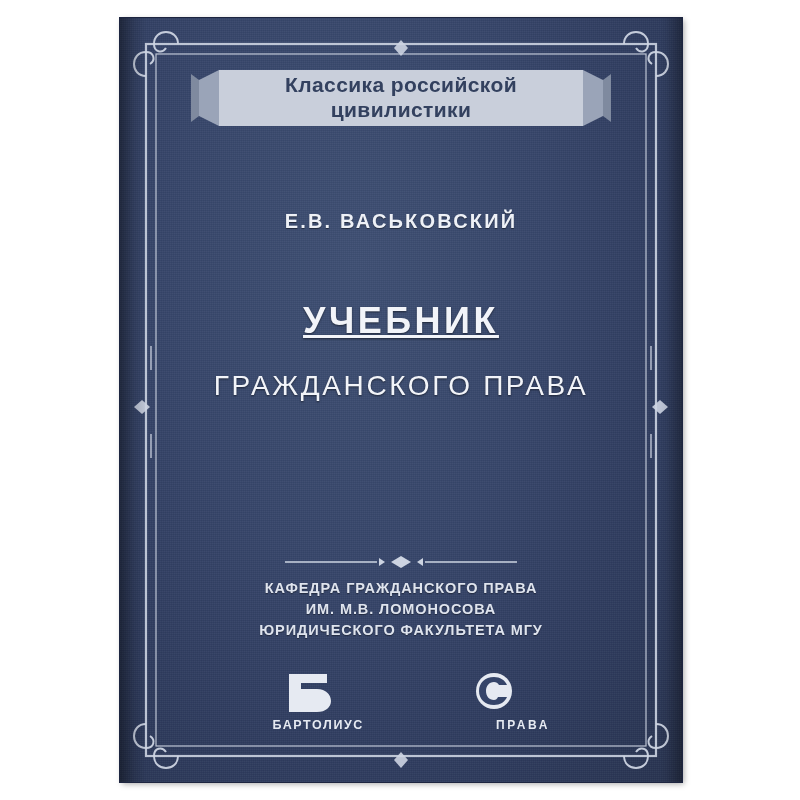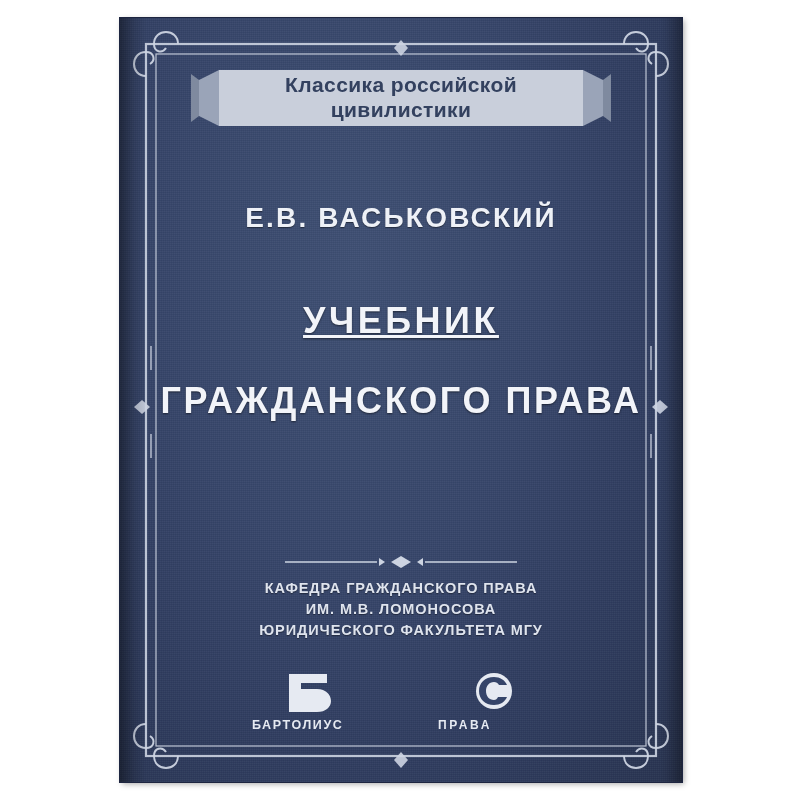--- a/index.html
+++ b/index.html
@@ -97,45 +97,45 @@
     font-weight: bold;
     letter-spacing: 0.4px;
     color: #33415f;
     font-family: "Liberation Sans", sans-serif;
   }
   .ribbon-text .l2 { display: block; text-align: center; }
 
   .author {
     position: absolute;
     left: 0; right: 0;
-    top: 184px;
-    font-size: 28px;
+    top: 192px;
+    font-size: 20px;
     font-weight: bold;
     letter-spacing: 2.2px;
     color: #eef1f7;
     text-shadow: 0 1px 1px rgba(0,0,0,0.45);
   }
 
   .title1 {
     position: absolute;
     left: 0; right: 0;
     top: 282px;
     font-size: 36px;
     font-weight: bold;
     letter-spacing: 3.5px;
     color: #f2f4f9;
     text-shadow: 0 1px 2px rgba(0,0,0,0.5);
     text-decoration: underline;
   }
   .title2 {
     position: absolute;
     left: 0; right: 0;
-    top: 362px;
-    font-size: 36px;
-    font-weight: bold;
+    top: 352px;
+    font-size: 28px;
+    font-weight: normal;
     letter-spacing: 2.6px;
     color: #f2f4f9;
     text-shadow: 0 1px 2px rgba(0,0,0,0.5);
   }
 
   .divider {
     position: absolute;
     left: 50%;
     transform: translateX(-50%);
     top: 538px;
@@ -158,21 +158,21 @@
   
   .logos {
     position: absolute;
     left: 0; right: 0;
     top: 652px;
     display: flex;
     justify-content: center;
     align-items: flex-start;
     gap: 74px;
   }
-  .logo-block { width: 112px; text-align: left; }
+  .logo-block { width: 112px; text-align: right; }
   .logo-mark { height: 44px; display: flex; align-items: center; justify-content: center; }
   .logo-caption {
     margin-top: 4px;
     font-size: 12.5px;
     font-weight: bold;
     letter-spacing: 1.6px;
     color: #e6eaf2;
   }
   .logo-caption.small { letter-spacing: 2.6px; font-size: 12px; }
 </style>

